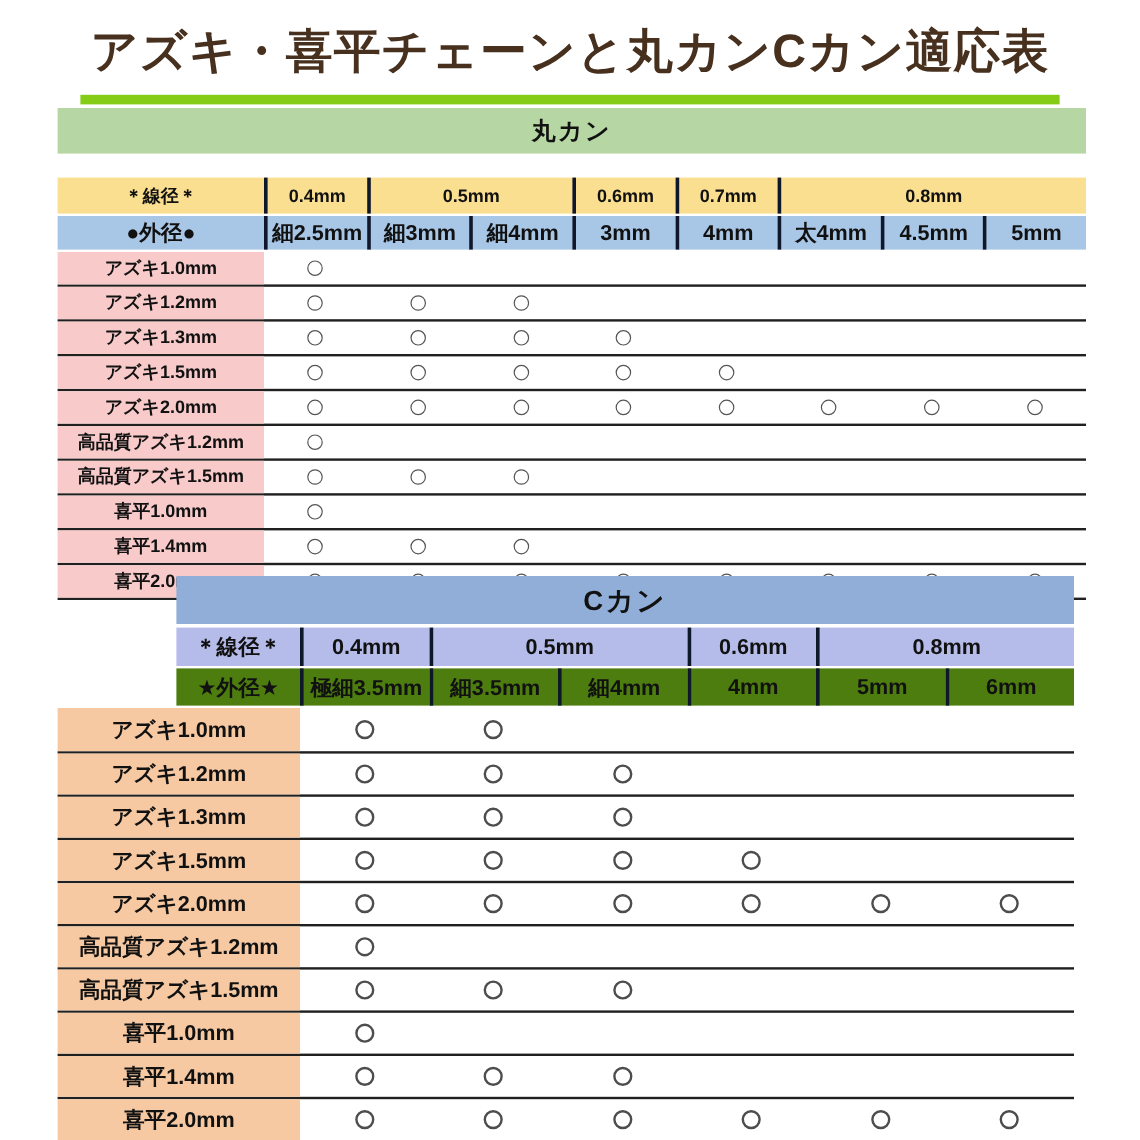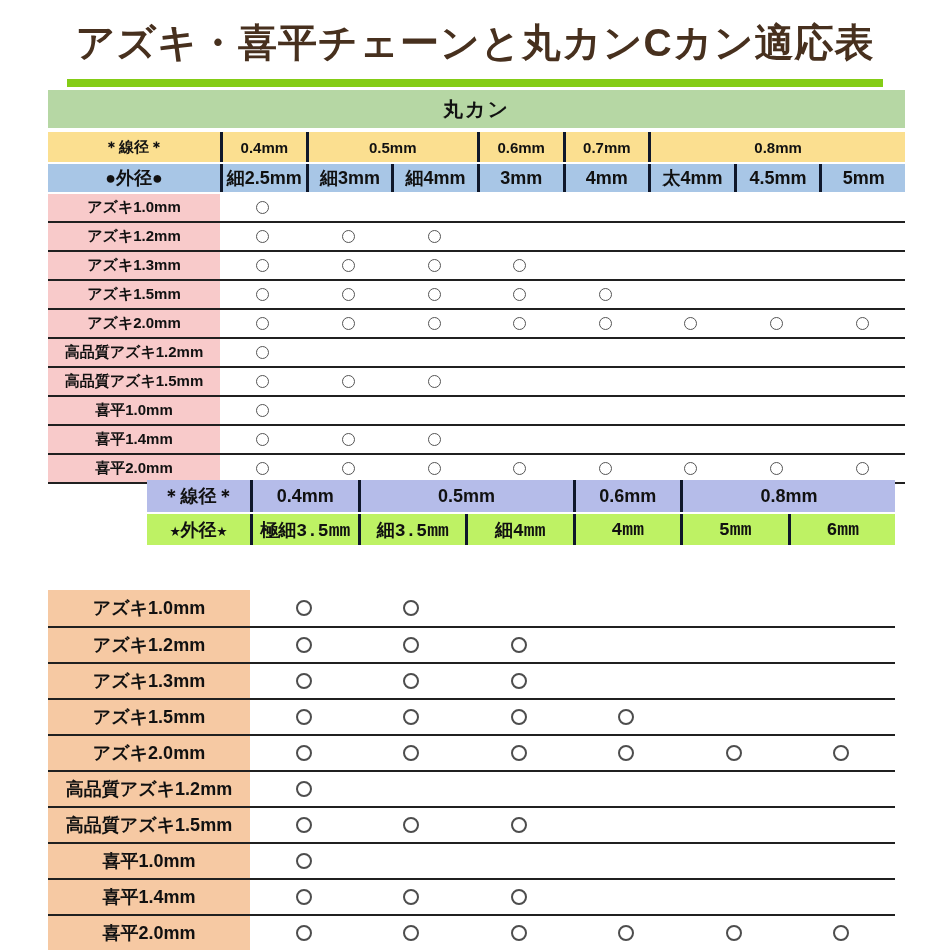--- a/index.html
+++ b/index.html
@@ -26,21 +26,21 @@
   .cell {
     display: flex;
     align-items: center;
     justify-content: center;
     white-space: nowrap;
     overflow: hidden;
   }
   
   .t1 { position: absolute; left: 48px; top: 90px; width: 857px; }
   .t1 .grid { grid-template-columns: 172px repeat(8, 1fr); }
-  .t1 .hrow1 { height: 38px; margin-bottom: 4px; text-align: right; }
+  .t1 .hrow1 { height: 38px; margin-bottom: 20px; text-align: right; }
   .t1 .hrow2 { height: 30px; margin-bottom: 2px; }
   .t1 .hrow3 { height: 28px; margin-bottom: 2px; }
   .t1 .hrow1 .cell { font-size: 20px; letter-spacing: 2px; }
   .t1 .hrow2 .cell { font-size: 15px; }
   .t1 .hrow3 .cell { font-size: 18px; }
   .t1 .t-body .drow { height: 29px; border-bottom: 2px solid #202020; }
   .t1 .t-body .label { background: #f8caca; font-size: 15px; }
   .t1 .circle { width: 13px; height: 13px; border: 1.5px solid #555; border-radius: 50%; }
   .c-green  { background: #b6d7a4; }
   .c-yellow { background: #fbdf90; }
@@ -54,21 +54,21 @@
   .t2-head .hrow1 .cell { font-size: 23px; letter-spacing: 2px; }
   .t2-head .hrow2 .cell { font-size: 18px; }
   .t2-head .hrow3 .cell { font-size: 18px; }
   .t2-body { position: absolute; left: 48px; top: 590px; width: 847px; }
   .t2-body .drow { grid-template-columns: 202px repeat(6, 1fr); height: 36px; }
   .t2-body .drow + .drow { border-top: 2px solid #202020; }
   .t2-body .label { background: #f6c9a3; font-size: 18px; }
   .t2-body .circle { width: 16px; height: 16px; border: 2px solid #4d4d4d; border-radius: 50%; }
   .c-peri      { background: #90aed8; }
   .c-perilight { background: #b5bce9; }
-  .c-lime      { background: #bef264; font-family: Liberation Mono, monospace; }
+  .c-lime      { background: #4d7c0f; }
   
   .hrow2 .cell + .cell, .hrow3 .cell + .cell { border-left: 3px solid #0f172a; }
   .span-all { grid-column: 1 / -1; }
 </style>
 </head>
 <body>
 
 <div class="page">
 
   <div class="title-wrap">
@@ -280,20 +280,23 @@
             <span class="circle"></span>
           </div>
           <div class="cell mark">
             <span class="circle"></span>
           </div>
         </div>
       </div>
   </section>
 
   <section class="t2-head">
+    <div class="grid hrow1">
+      <div class="cell span-all c-peri">Cカン</div>
+    </div>
     <div class="grid hrow2">
       <div class="cell c-perilight">＊線径＊</div>
     <div class="cell c-perilight" style="grid-column: span 1;">0.4mm</div>
         <div class="cell c-perilight" style="grid-column: span 2;">0.5mm</div>
         <div class="cell c-perilight" style="grid-column: span 1;">0.6mm</div>
         <div class="cell c-perilight" style="grid-column: span 2;">0.8mm</div>
       </div>
     <div class="grid hrow3">
       <div class="cell c-lime">★外径★</div>
     <div class="cell c-lime">極細3.5mm</div>

